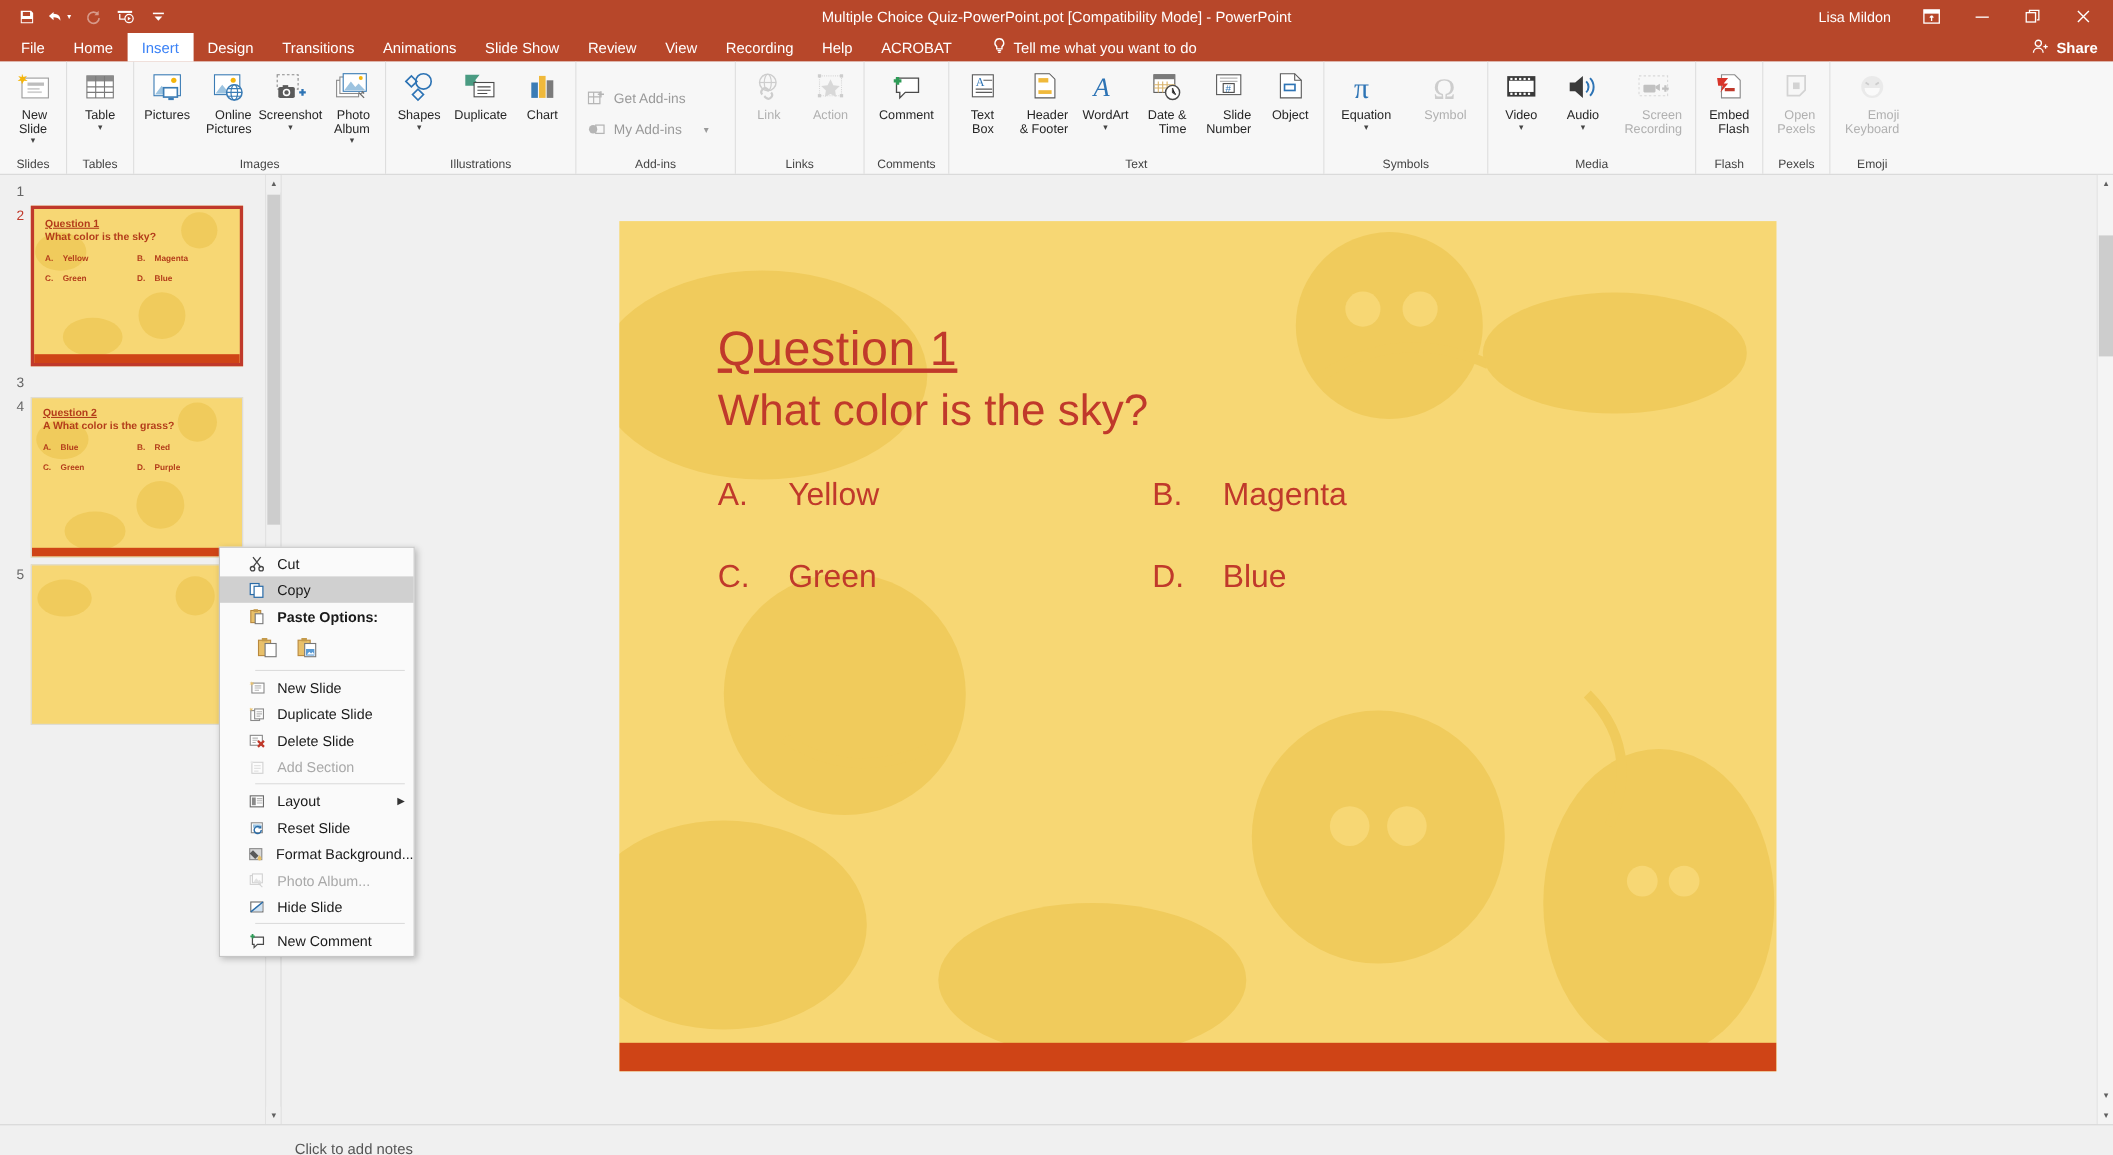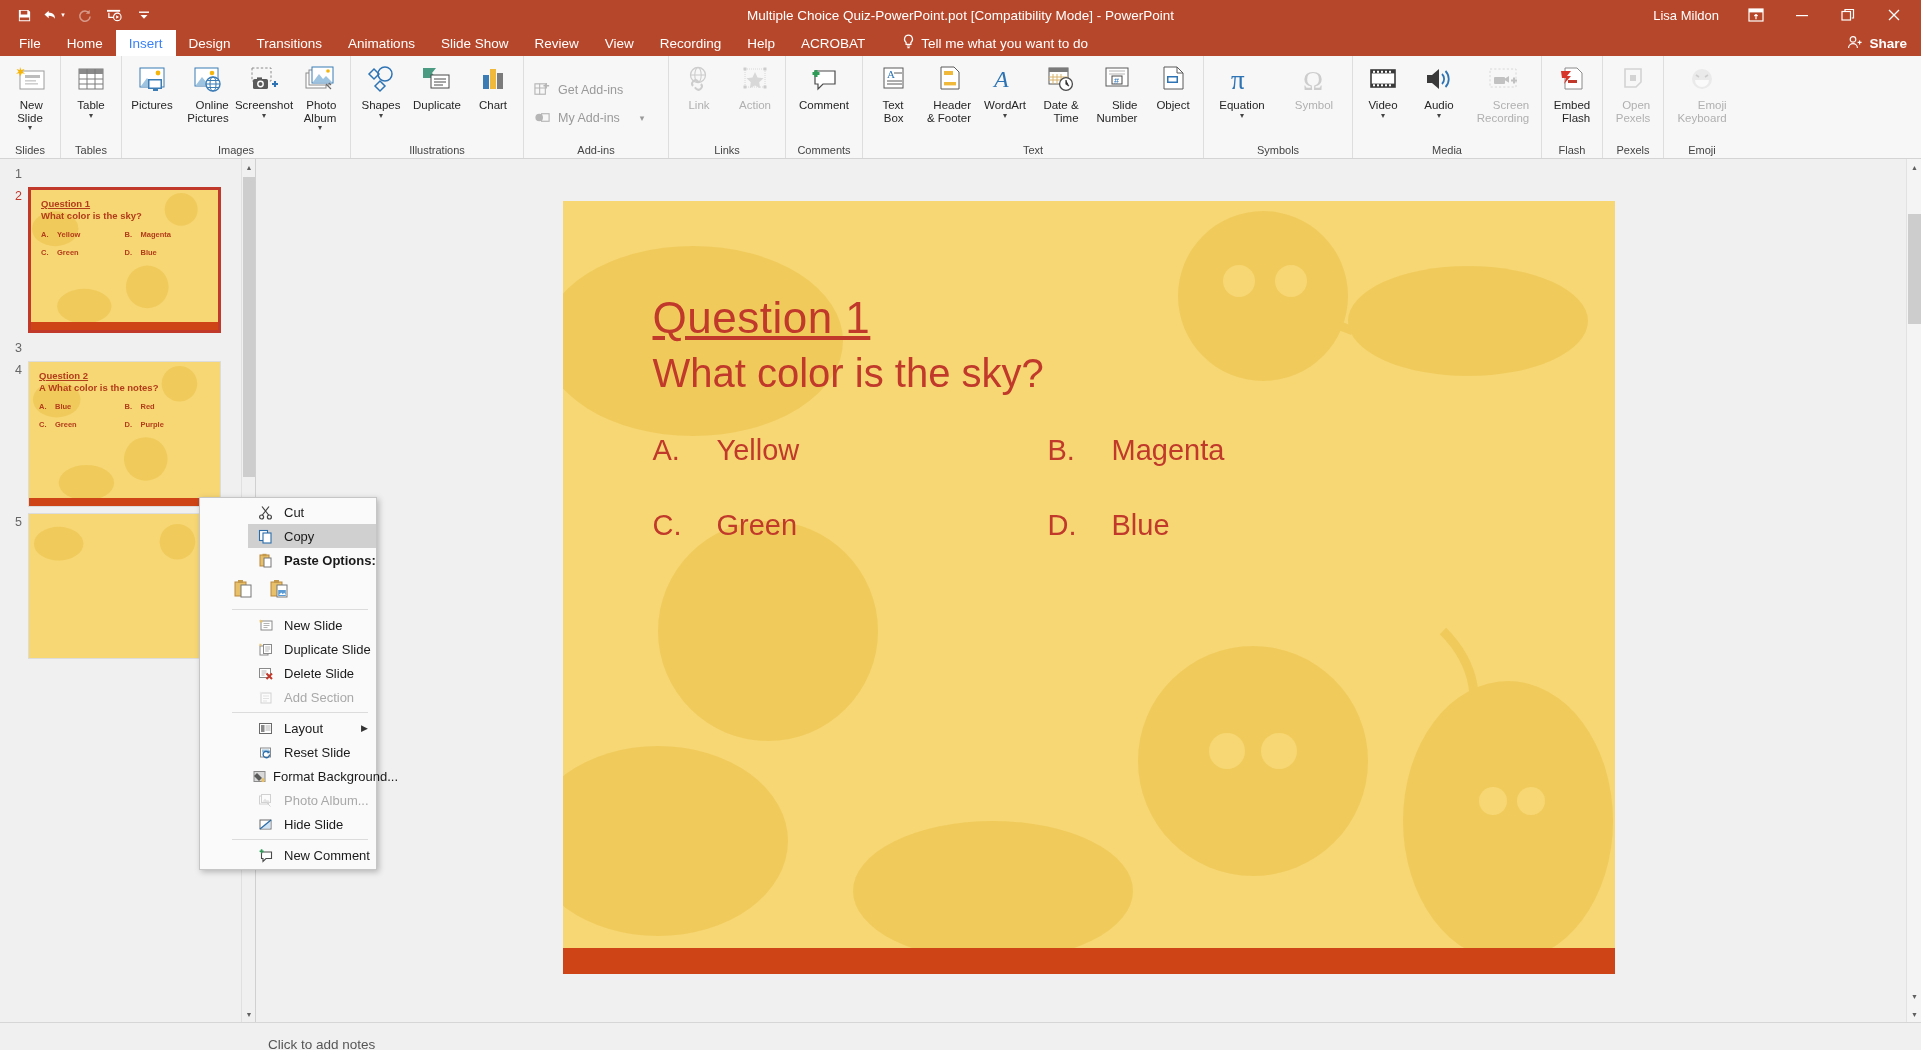--- a/index.html
+++ b/index.html
@@ -156,21 +156,21 @@
     height: 52px; background: #f0f0f0; border-top: 1px solid #d6d6d6;
     display: flex; align-items: flex-start; padding: 14px 0 0 268px; position: relative;
   }
   .notes-placeholder { color: #555; font-size: 13.5px; }
   
   .ctxmenu {
     position: absolute; left: 199px; top: 497px; width: 178px;
     background: #fafafa; border: 1px solid #c6c6c6; box-shadow: 2px 2px 6px rgba(0,0,0,0.25);
     padding: 2px 0; z-index: 50; font-size: 13px; color: #1a1a1a;
   }
-  .ctx-item { display: flex; align-items: center; height: 24px; padding-left: 4px; white-space: nowrap; margin-left: 48px; }
+  .ctx-item { display: flex; align-items: center; height: 24px; padding-left: 20px; white-space: nowrap; }
   .ctx-item.hl { background: #d0d0d0; }
   .ctx-item.dim { color: #a9a9a9; }
   .ctx-item .ci { width: 26px; display: flex; align-items: center; justify-content: center; }
   .ctx-item .ct { padding-left: 6px; }
   .ctx-item .arrow { margin-left: auto; padding-right: 8px; font-size: 9px; color: #333; }
   .ctx-sep { height: 1px; background: #dcdcdc; margin: 3px 8px 3px 32px; }
   .ctx-paste-row { display: flex; padding: 4px 0 6px 30px; gap: 10px; }
   .ctx-paste-ic { width: 26px; height: 24px; display:flex; align-items:center; justify-content:center; }
 </style>
 </head>
@@ -739,21 +739,21 @@
         <svg class="pat" viewBox="0 0 193 146" preserveAspectRatio="none">
             <g fill="#f0cb5c">
               <ellipse cx="28" cy="38" rx="24" ry="18"></ellipse>
               <circle cx="152" cy="22" r="18"></circle>
               <ellipse cx="58" cy="122" rx="28" ry="18"></ellipse>
               <circle cx="118" cy="98" r="22"></circle>
             </g>
           </svg>
         <div class="thumb-content">
           <div class="q-title">Question 2</div>
-          <div class="q-text">A What color is the notes?</div>
+          <div class="q-text">A What color is the grass?</div>
           <div class="q-ans">
             <div class="col">
                 <span class="lt">A.</span>
                 <span>Blue</span>
               </div>
             <div class="col">
                 <span class="lt">B.</span>
                 <span>Red</span>
               </div>
           </div>

